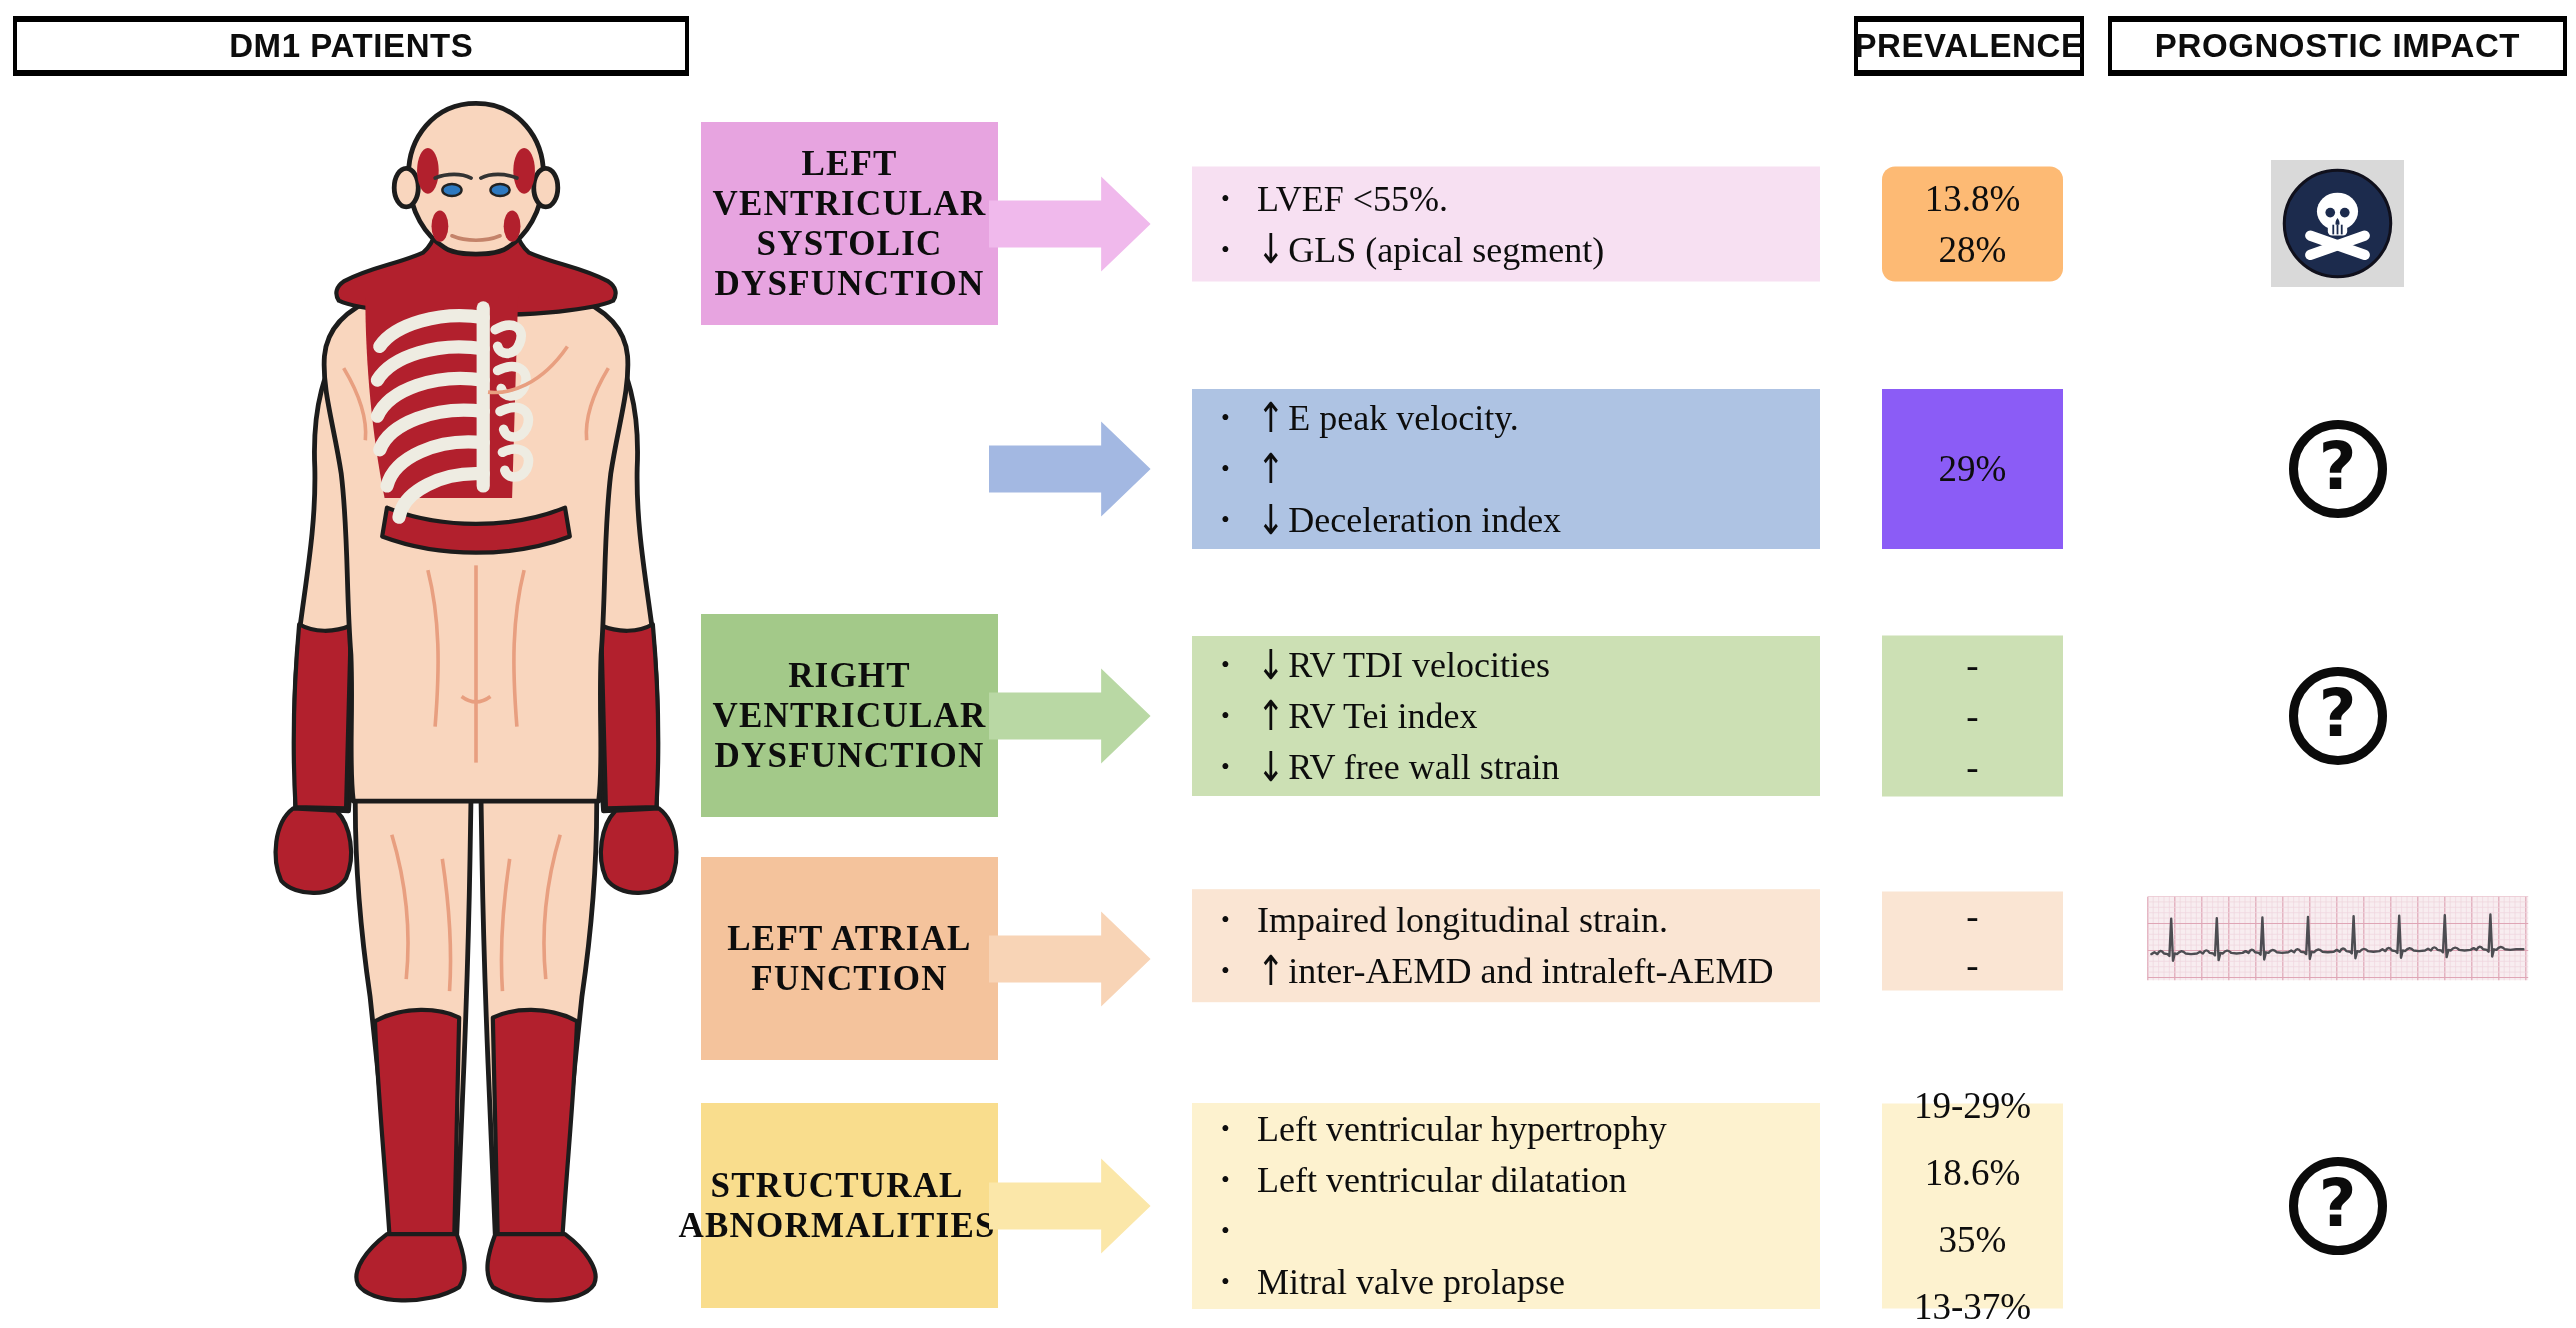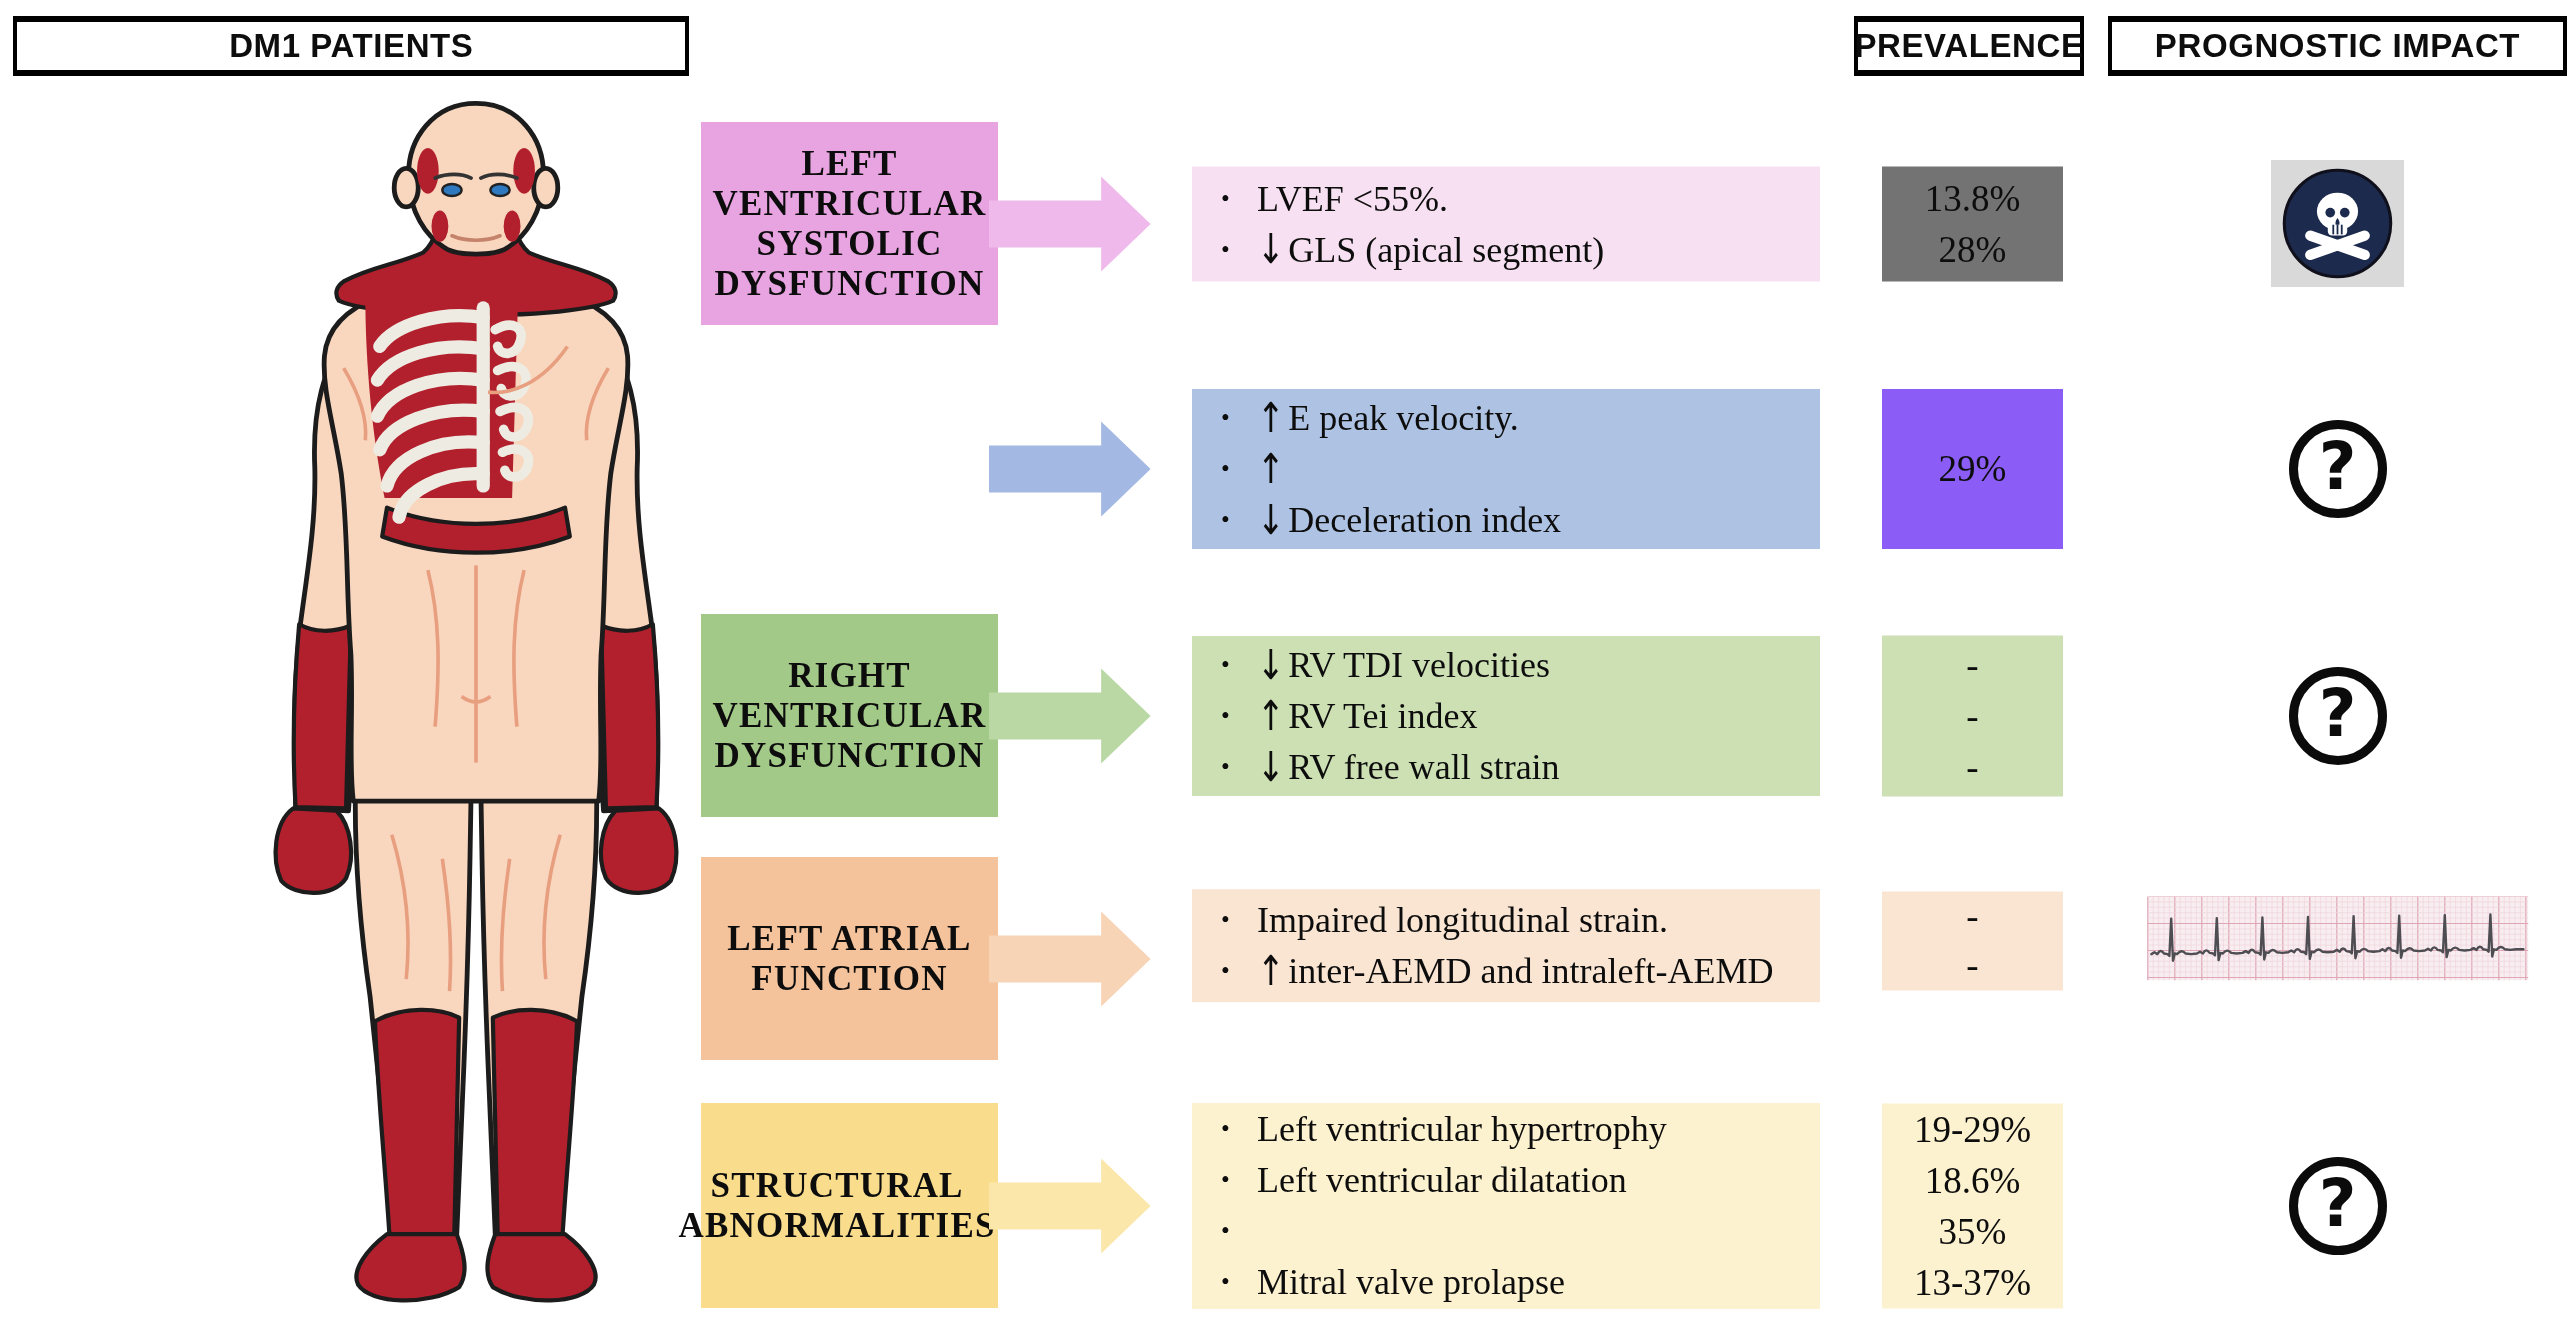--- a/index.html
+++ b/index.html
@@ -168,21 +168,21 @@
           <div class="f-line">
             <span class="bullet">•</span>
             <span>LVEF &lt;55%.</span>
           </div>
           <div class="f-line">
             <span class="bullet">•</span>
             <span class="trend">↓</span>
             <span>GLS (apical segment)</span>
           </div>
         </div>
-    <div class="prev" style="background: #737373;">
+    <div class="prev" style="background: #fdba74; border-radius: 13px;">
           <div class="p-line">13.8%</div>
           <div class="p-line">28%</div>
         </div>
     <div class="impact">
   <div class="skull-bg">
     <svg viewBox="0 0 200 200" width="121" height="121">
       <circle class="sk-circle" cx="100" cy="100" r="88"></circle>
       <g class="sk-bone">
         <path d="M55,120 L145,152"></path>
         <path d="M145,120 L55,152"></path>
@@ -404,21 +404,21 @@
             <span>Left ventricular dilatation</span>
           </div>
           <div class="f-line">
             <span class="bullet">•</span>
           </div>
           <div class="f-line">
             <span class="bullet">•</span>
             <span>Mitral valve prolapse</span>
           </div>
         </div>
-    <div class="prev" style="background: rgb(253, 242, 207);">
+    <div class="prev" style="background: rgb(253, 242, 207); gap: 24px;">
           <div class="p-line">19-29%</div>
           <div class="p-line">18.6%</div>
           <div class="p-line">35%</div>
           <div class="p-line">13-37%</div>
         </div>
     <div class="impact">
   <div class="q-circle">
     <span class="q-glyph">?</span>
   </div>
 </div>

